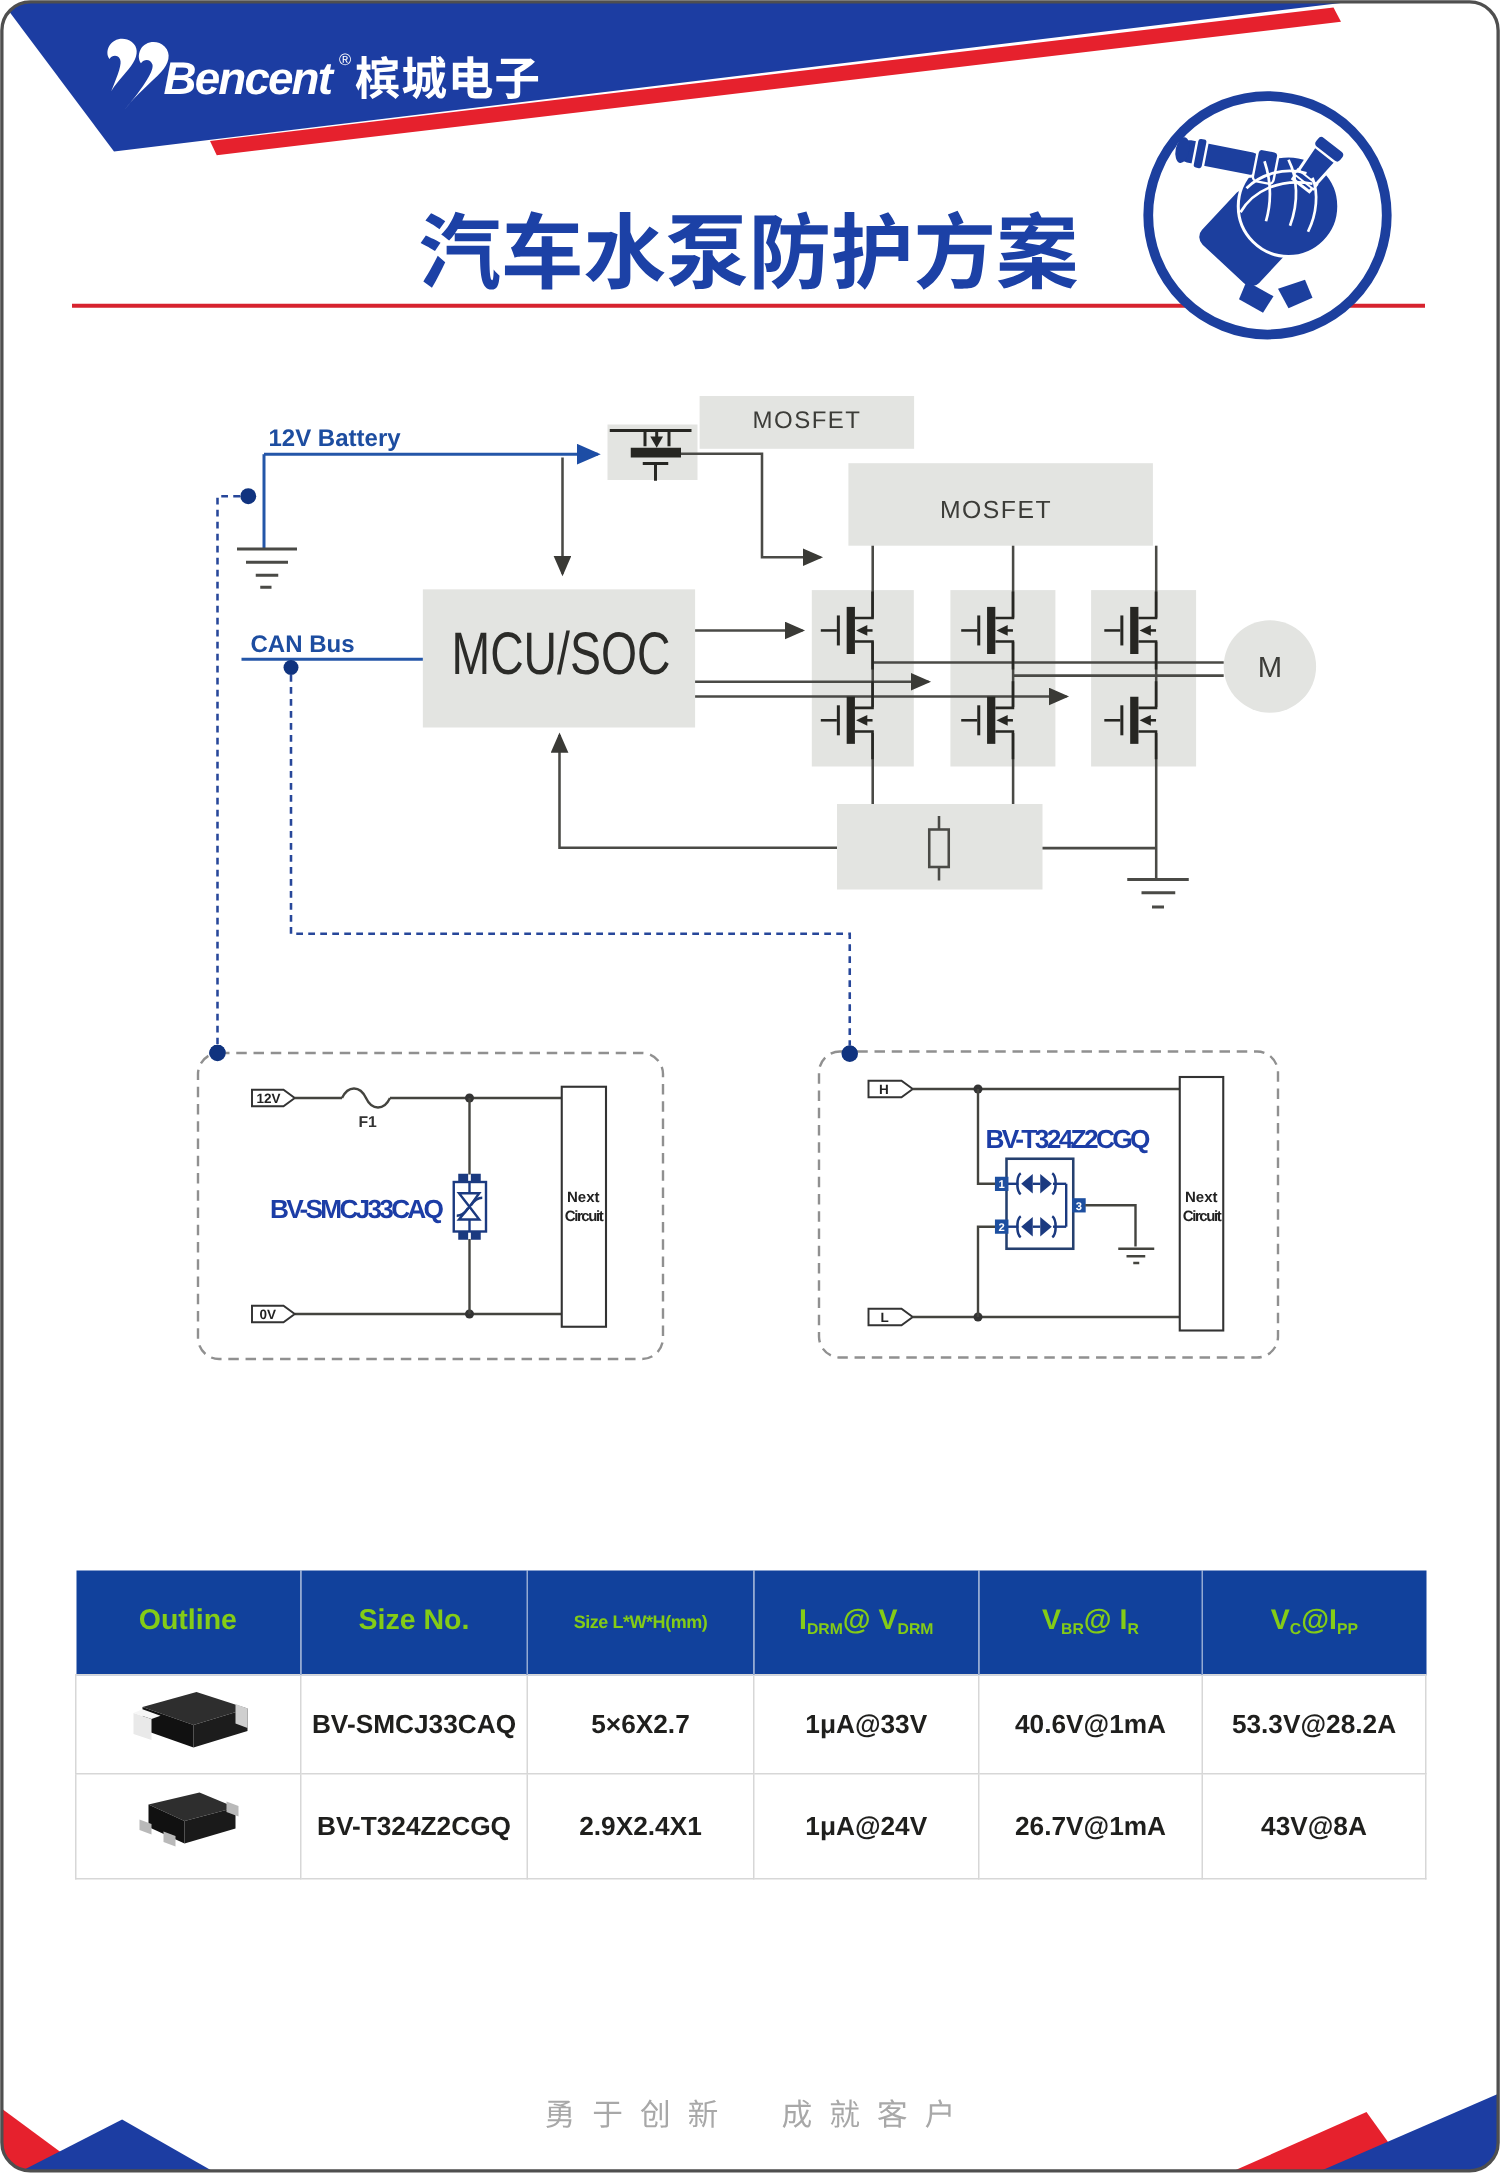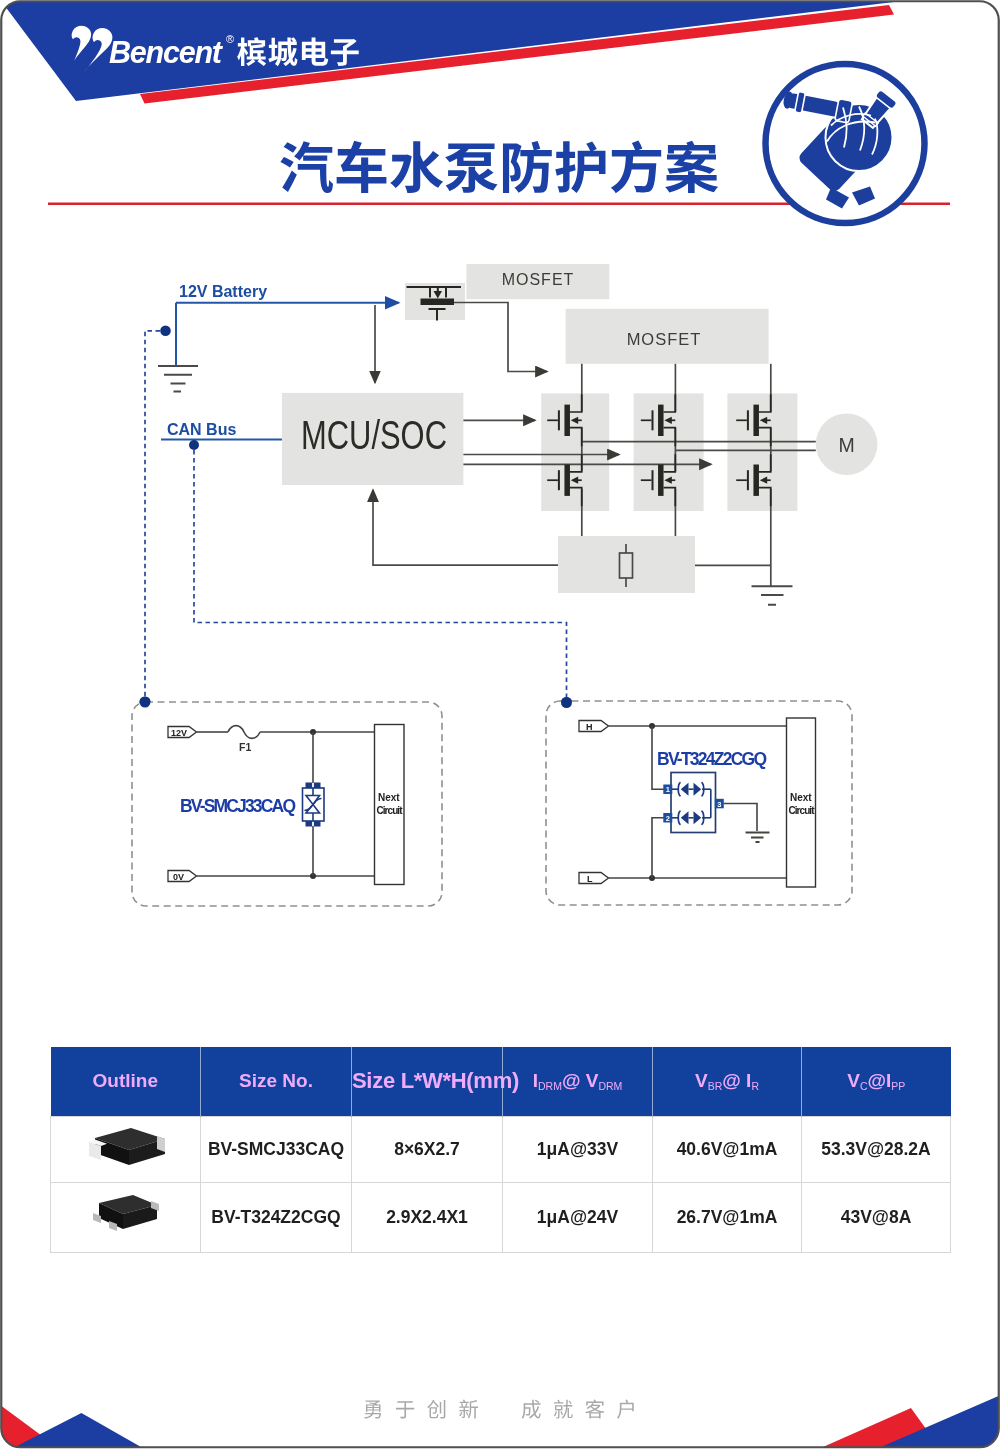--- a/index.html
+++ b/index.html
@@ -1,21 +1,21 @@
 <!DOCTYPE html>
 <html><head><meta charset="utf-8">
 <style>
 html,body{margin:0;padding:0;background:#fff;}
 body{width:1000px;height:1449px;position:relative;font-family:"Liberation Sans",sans-serif;overflow:hidden;}
 #tbl{position:absolute;left:50px;top:1046.5px;width:900px;}
 #tbl table{border-collapse:collapse;table-layout:fixed;width:900px;}
-#tbl th{white-space:nowrap;background:#11419c;color:#f0abfc;font-size:19px;font-weight:bold;height:69.5px;text-align:center;vertical-align:middle;border-right:1px solid rgba(255,255,255,.55);padding:0;}
+#tbl th{white-space:nowrap;background:#11419c;color:#84cc16;font-size:19px;font-weight:bold;height:69.5px;text-align:center;vertical-align:middle;border-right:1px solid rgba(255,255,255,.55);padding:0;}
 #tbl th:last-child{border-right:none;}
 #tbl td{background:#fff;border:1px solid #d7d7d7;text-align:center;vertical-align:middle;font-size:17.5px;font-weight:bold;color:#1f1f1d;padding:0;}
-#tbl .sb{font-size:10.5px;vertical-align:-3px;font-weight:normal;}
+#tbl .sb{font-size:10.5px;vertical-align:-3px;font-weight:bold;}
 </style></head>
 <body>
 <svg width="1000" height="1449" viewBox="0 0 1000 1449" style="position:absolute;top:0;left:0">
 <defs>
       <clipPath id="card">
         <rect x="1" y="1" width="998" height="1446.5" rx="19"></rect>
       </clipPath>
 <marker id="ab" markerWidth="10" markerHeight="10" refX="7" refY="3.5" orient="auto">
         <path d="M0,0 L8,3.5 L0,7 Z" fill="#3a3a36"></path>
       </marker>
@@ -295,40 +295,40 @@
         <col style="width:151px">
         <col style="width:151px">
         <col style="width:150px">
         <col style="width:149px">
         <col style="width:149px">
       </colgroup>
 <thead>
         <tr>
 <th>Outline</th>
           <th>Size No.</th>
-          <th style="font-size:22px;letter-spacing:-0.3px">Size L*W*H(mm)</th>
+          <th style="font-size:12px;letter-spacing:-0.3px">Size L*W*H(mm)</th>
 <th>I<span class="sb">DRM</span>@ V<span class="sb">DRM</span></th>
 <th>V<span class="sb">BR</span>@ I<span class="sb">R</span></th>
 <th>V<span class="sb">C</span>@I<span class="sb">PP</span></th>
 </tr>
       </thead>
 <tbody>
 <tr style="height:66px">
 <td>
 <svg width="90" height="50" viewBox="0 0 90 50">
 <polygon points="14,16 50,6 84,17 48,28" fill="#2e2e2e"></polygon>
 <polygon points="14,16 48,28 48,43 14,31" fill="#111"></polygon>
 <polygon points="48,28 84,17 84,32 48,43" fill="#1c1c1c"></polygon>
 <polygon points="8,20 20,24 20,38 8,34" fill="#e9e9e9"></polygon>
 <polygon points="8,20 14,17.5 26,21.8 20,24" fill="#f6f6f6"></polygon>
 <polygon points="76,14 84,17 84,30 76,27" fill="#cfcfcf"></polygon>
 </svg>
 </td>
 <td>BV-SMCJ33CAQ</td>
-          <td>8×6X2.7</td>
+          <td>5×6X2.7</td>
           <td>1μA@33V</td>
           <td>40.6V@1mA</td>
           <td>53.3V@28.2A</td>
 </tr>
 <tr style="height:70px">
 <td>
 <svg width="90" height="52" viewBox="0 0 90 52">
 <polygon points="18,14 52,6 76,16 42,25" fill="#2e2e2e"></polygon>
 <polygon points="18,14 42,25 42,40 18,29" fill="#111"></polygon>
 <polygon points="42,25 76,16 76,30 42,40" fill="#1a1a1a"></polygon>

